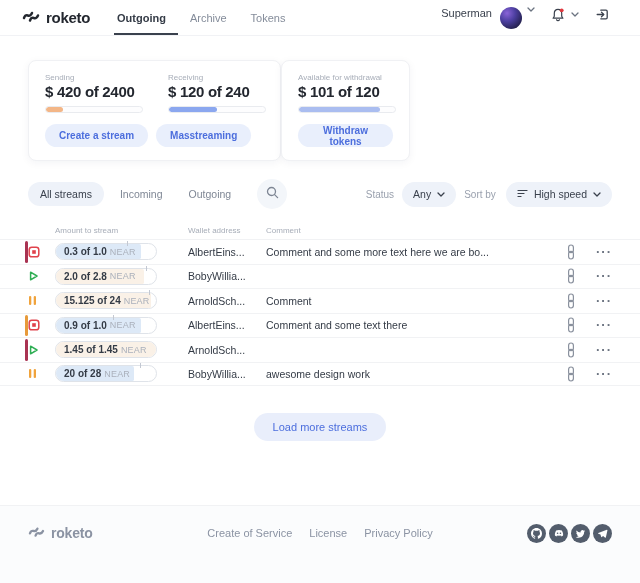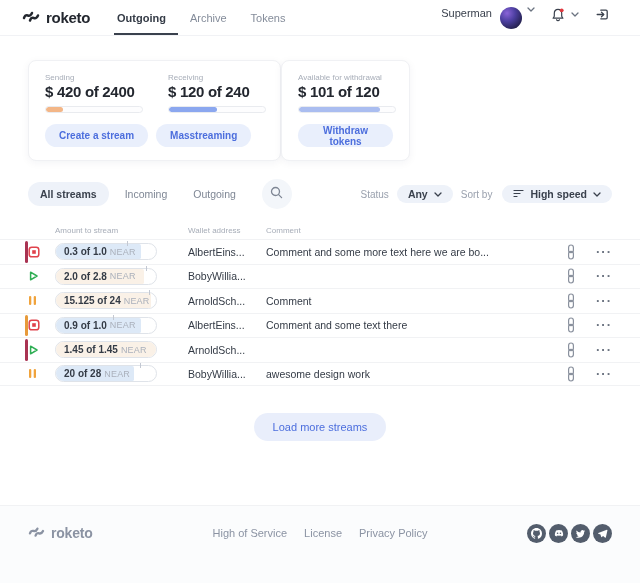--- a/index.html
+++ b/index.html
@@ -42,28 +42,28 @@
   .pbar { width:98px; height:7px; border:1px solid #e9ebef; border-radius:4px; background:#fdfdfe; overflow:hidden; }
   .pbar-fill { height:100%; border-radius:4px; }
   .card-buttons { display:flex; gap:8px; margin-top:11px; }
   .pill-btn { background:#e9effc; color:#4c6edd; font-size:10px; font-weight:bold;
               border:none; border-radius:12px; height:23px; padding:0 14px; cursor:pointer;
               font-family:"Liberation Sans", sans-serif; }
 
   
   .filterbar { display:flex; align-items:center; padding:0 28px; margin-top:18px; flex-shrink:0; }
   .tab { font-size:10.5px; color:#7f8795; padding:6px 10px; border-radius:13px; cursor:pointer; }
-  .tab.active { background:#eef2f9; color:#3a414d; font-weight:bold; padding:6px 12px; }
+  .tab.active { background:#eef2f9; color:#3a414d; font-weight:normal; padding:6px 12px; }
   .tab + .tab { margin-left:6px; }
   .search-btn { width:30px; height:30px; border-radius:50%; background:#f3f6fa; border:none;
                 margin-left:16px; display:flex; align-items:center; justify-content:center; cursor:pointer; }
   .filter-right { margin-left:auto; display:flex; align-items:center; gap:8px; }
   .filter-label { font-size:10px; color:#9aa1ae;text-align:right; }
   .select-pill { display:flex; align-items:center; gap:6px; background:#eef2f9; border-radius:13px;
-                 height:18px; padding:4px 11px; font-size:10.5px; font-weight:bold; color:#3a414d; cursor:pointer; }
+                 height:25px; padding:4px 11px; font-size:10.5px; font-weight:normal; color:#3a414d; cursor:pointer; }
   .select-pill .chev { margin-left:0; color:#3a414d; }
   .sort-pill { margin-left:2px; }
 
   
   .table { margin-top:15px; flex-shrink:0; }
   .t-head, .t-row { display:grid; grid-template-columns:27px 133px 78px 1fr 30px 26px;
                     align-items:center; padding:0 28px; }
   .t-head { height:15px; }
   .th { font-size:8px; color:#a7adb8; }
   .th-amount { grid-column:2; }
@@ -437,21 +437,21 @@
       <div class="footer-logo">
         <span>
           <svg width="17" height="14" viewBox="0 0 18 15">
             <path d="M2 10 C4.5 3.5, 7 11.5, 10 5" stroke="#8b93a3" stroke-width="2.5" fill="none" stroke-linecap="round"></path>
             <path d="M8 12.5 C10.5 6, 13 14, 16 7.5" stroke="#8b93a3" stroke-width="2.5" fill="none" stroke-linecap="round"></path>
           </svg>
         </span>
         <span class="footer-logo-text">roketo</span>
       </div>
       <div class="footer-links">
-        <span class="footer-link">High of Service</span>
+        <span class="footer-link">Create of Service</span>
         <span class="footer-link">License</span>
         <span class="footer-link">Privacy Policy</span>
       </div>
       <div class="socials">
         <span class="social">
           <svg width="11" height="11" viewBox="0 0 16 16">
             <path fill="#fff" d="M8 0C3.58 0 0 3.58 0 8c0 3.54 2.29 6.53 5.47 7.59.4.07.55-.17.55-.38 0-.19-.01-.82-.01-1.49-2.01.37-2.53-.49-2.69-.94-.09-.23-.48-.94-.82-1.13-.28-.15-.68-.52-.01-.53.63-.01 1.08.58 1.23.82.72 1.21 1.87.87 2.33.66.07-.52.28-.87.51-1.07-1.78-.2-3.64-.89-3.64-3.95 0-.87.31-1.59.82-2.15-.08-.2-.36-1.02.08-2.12 0 0 .67-.21 2.2.82.64-.18 1.32-.27 2-.27s1.36.09 2 .27c1.53-1.04 2.2-.82 2.2-.82.44 1.1.16 1.92.08 2.12.51.56.82 1.27.82 2.15 0 3.07-1.87 3.75-3.65 3.95.29.25.54.73.54 1.48 0 1.07-.01 1.93-.01 2.2 0 .21.15.46.55.38A8.01 8.01 0 0 0 16 8c0-4.42-3.58-8-8-8z"></path>
           </svg>
         </span>
         <span class="social">

